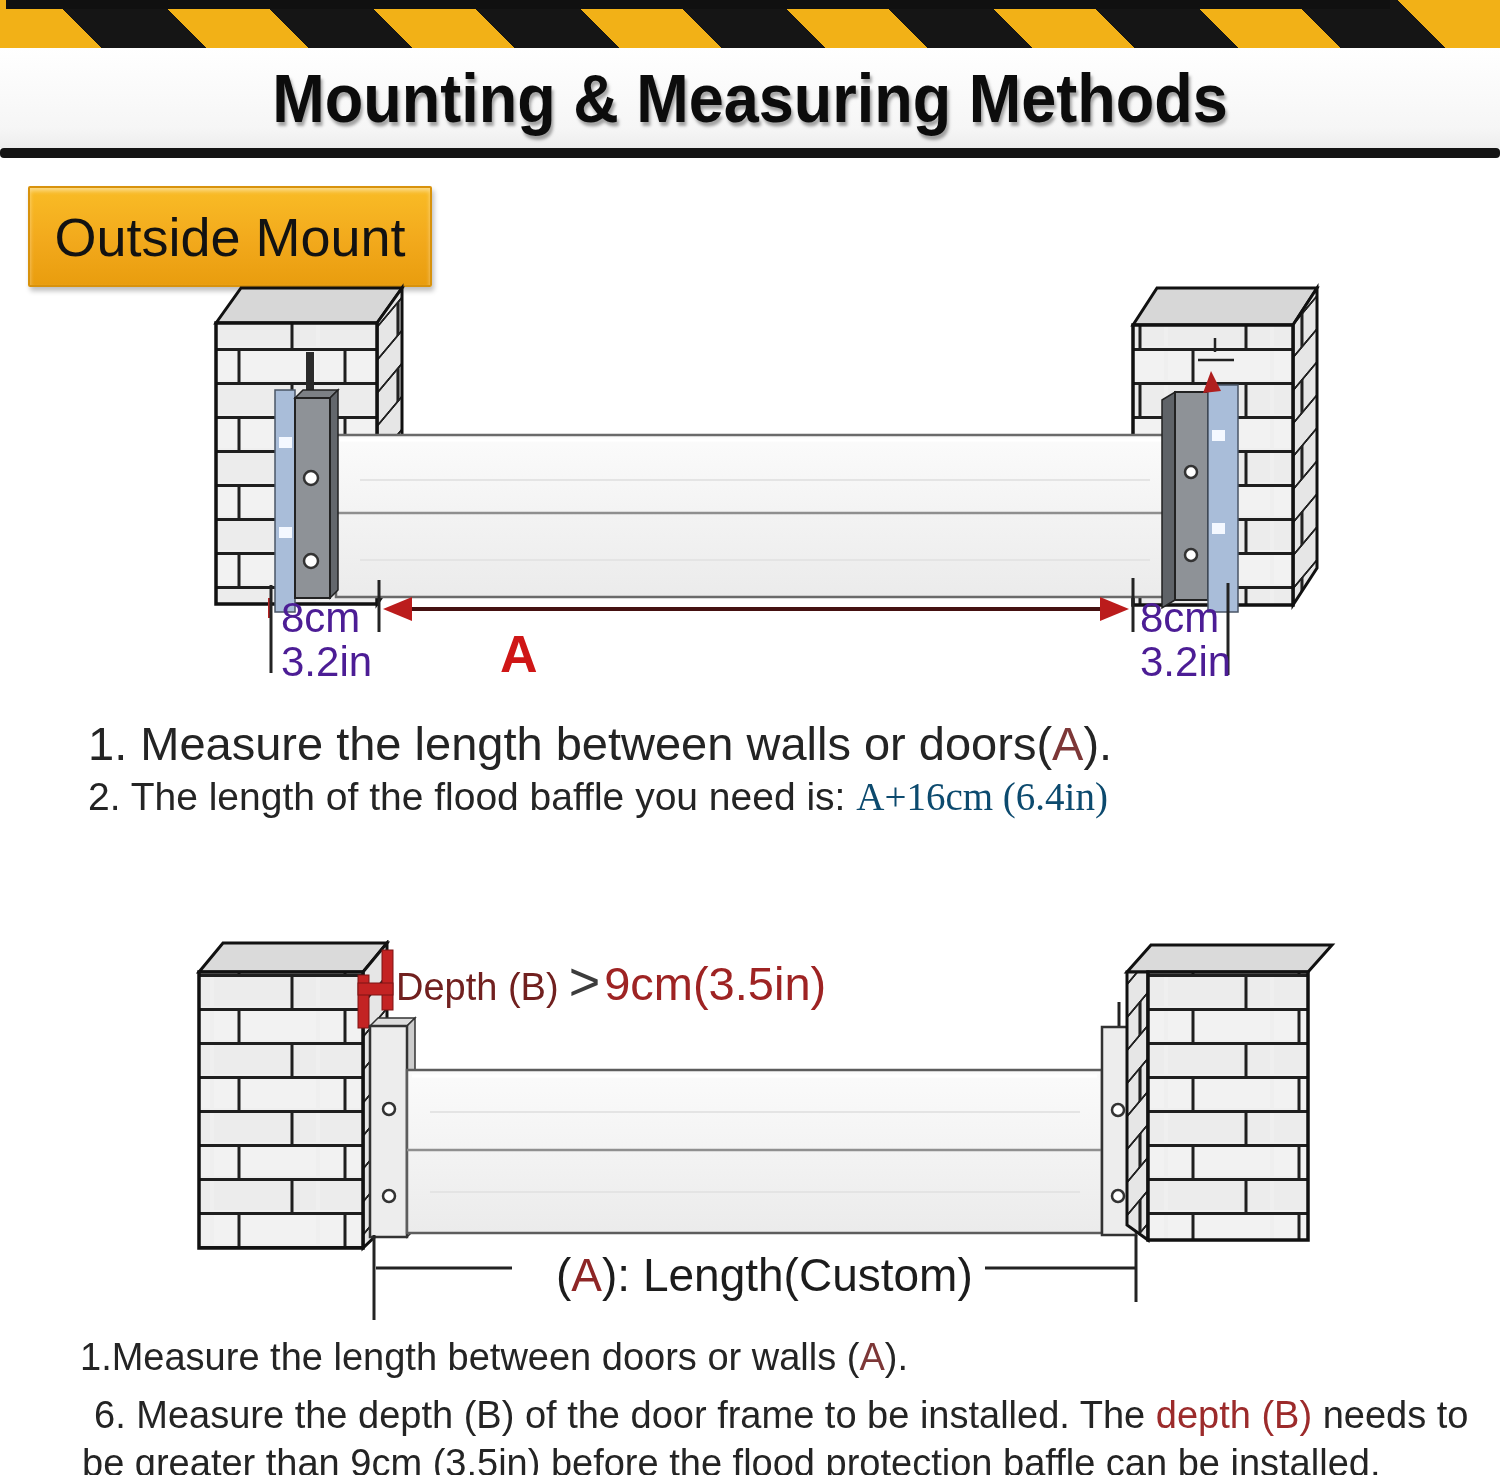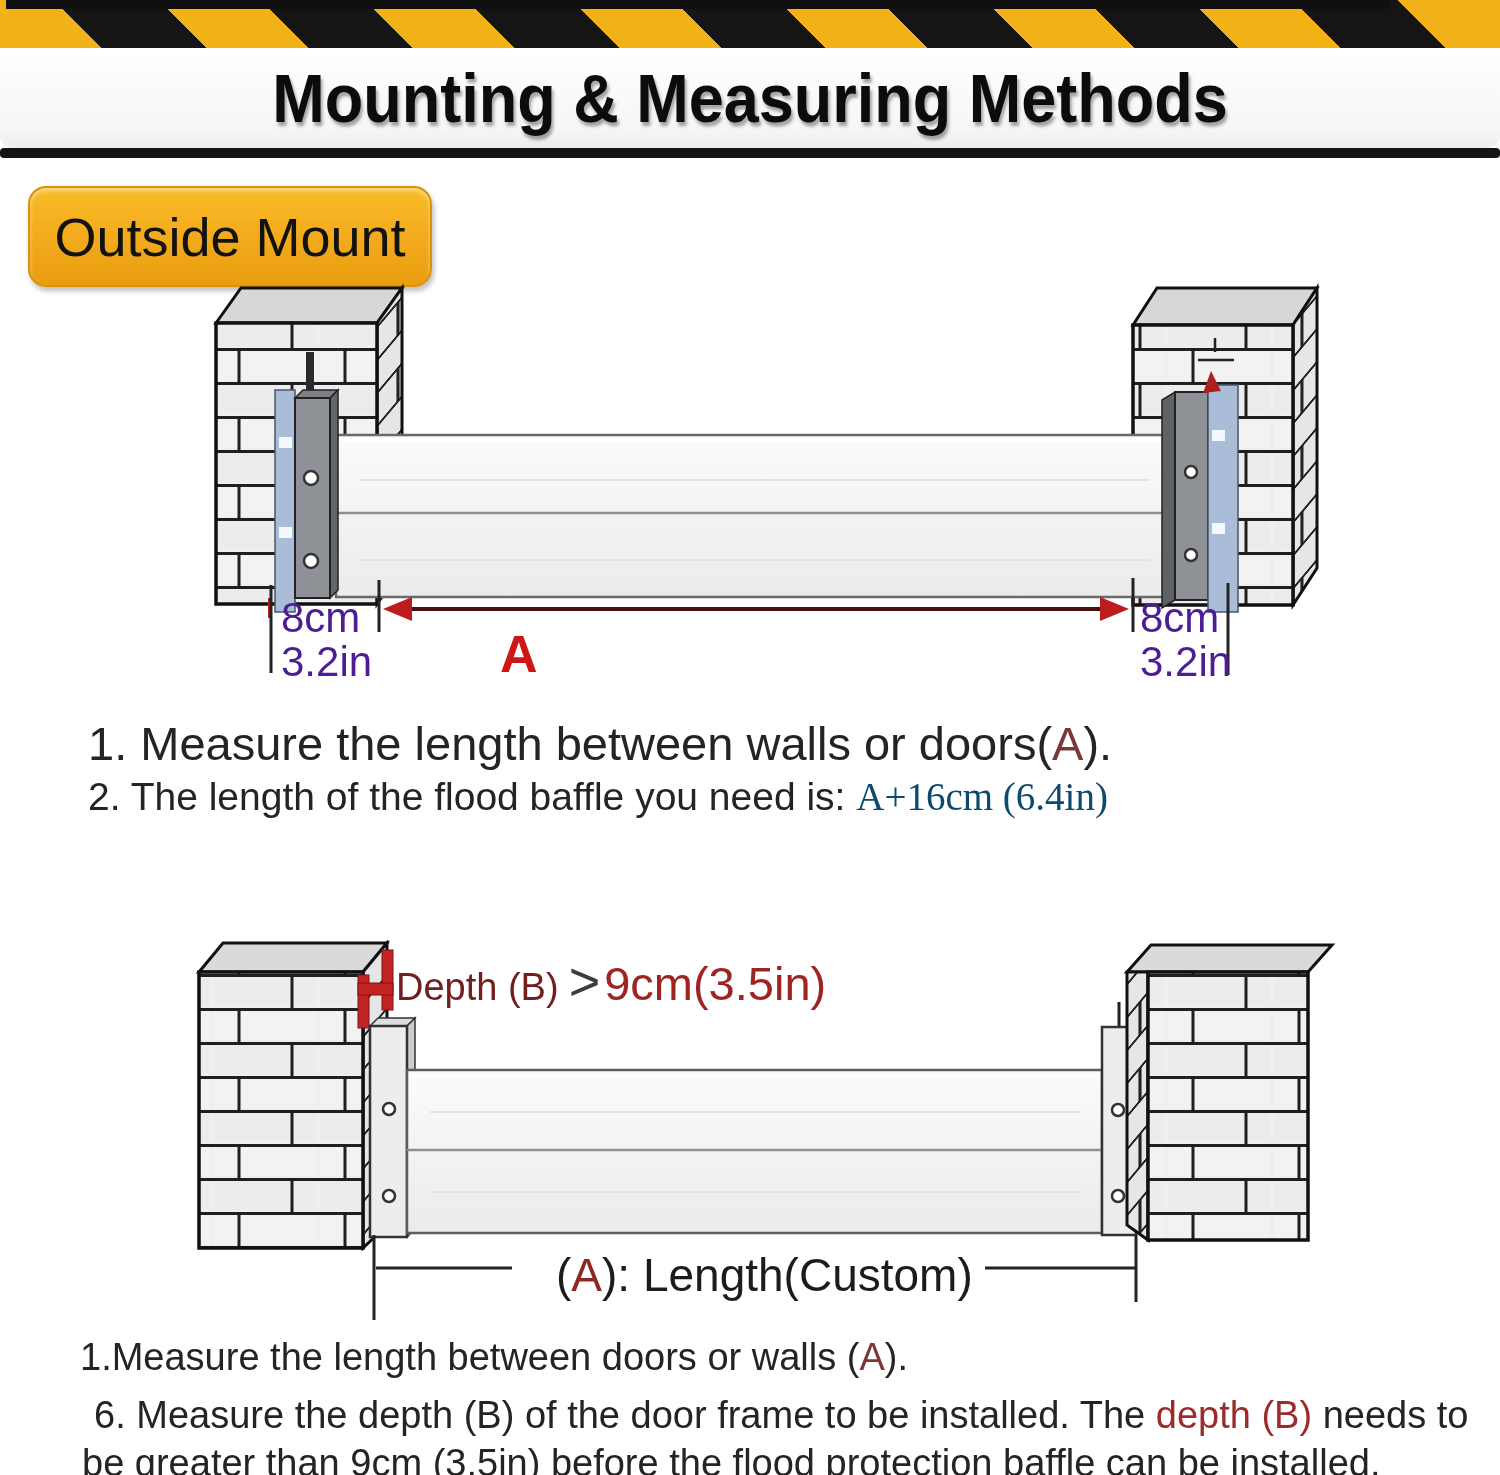--- a/index.html
+++ b/index.html
@@ -6,27 +6,27 @@
   .page{
     position:relative;width:1500px;height:1475px;background:#ffffff;overflow:hidden;
     font-family:"Liberation Sans", sans-serif;color:#1f1f1f;
   }
   
   .hazard{position:absolute;left:0;top:0;width:1500px;height:48px;
     background:repeating-linear-gradient(45deg,#f2b117 0 72px,#151515 72px 146px);}
   .top-bar{position:absolute;left:6px;top:0;width:1384px;height:9px;background:#101010;}
   .title-band{position:absolute;left:0;top:48px;width:1500px;height:100px;
     background:linear-gradient(180deg,#ffffff 0%,#f6f6f6 80%,#ededed 100%);
-    display:flex;align-items:center;justify-content:center;border-radius:13px;}
+    display:flex;align-items:center;justify-content:center;}
   .title-band h1{margin:0;font-size:63px;font-weight:bold;color:#0c0c0c;letter-spacing:0px;
     transform:scaleY(1.1);text-shadow:2px 3px 3px rgba(0,0,0,0.35);}
   .black-rule{position:absolute;left:0;top:148px;width:1500px;height:10px;background:#141414;border-radius:4px;}
   
   .mount-label{
-    position:absolute;height:97px;border-radius:18px;
+    position:absolute;height:97px;border-radius:2px;
     background:linear-gradient(180deg,#f9bc26 0%,#f2a91c 55%,#e99d0e 100%);
     border:2px solid #d8920c;box-shadow:2px 4px 5px rgba(0,0,0,0.25), inset 0 3px 4px rgba(255,255,255,0.45);
     display:flex;align-items:center;justify-content:center;
     font-size:54px;color:#121212;}
   .label-outside{left:28px;top:186px;width:400px;}
   .label-inside{left:28px;top:845px;width:378px;}
   
   .diag{position:absolute;left:0;}
   .svg-outside{top:280px;}
   .svg-inside{top:940px;}

